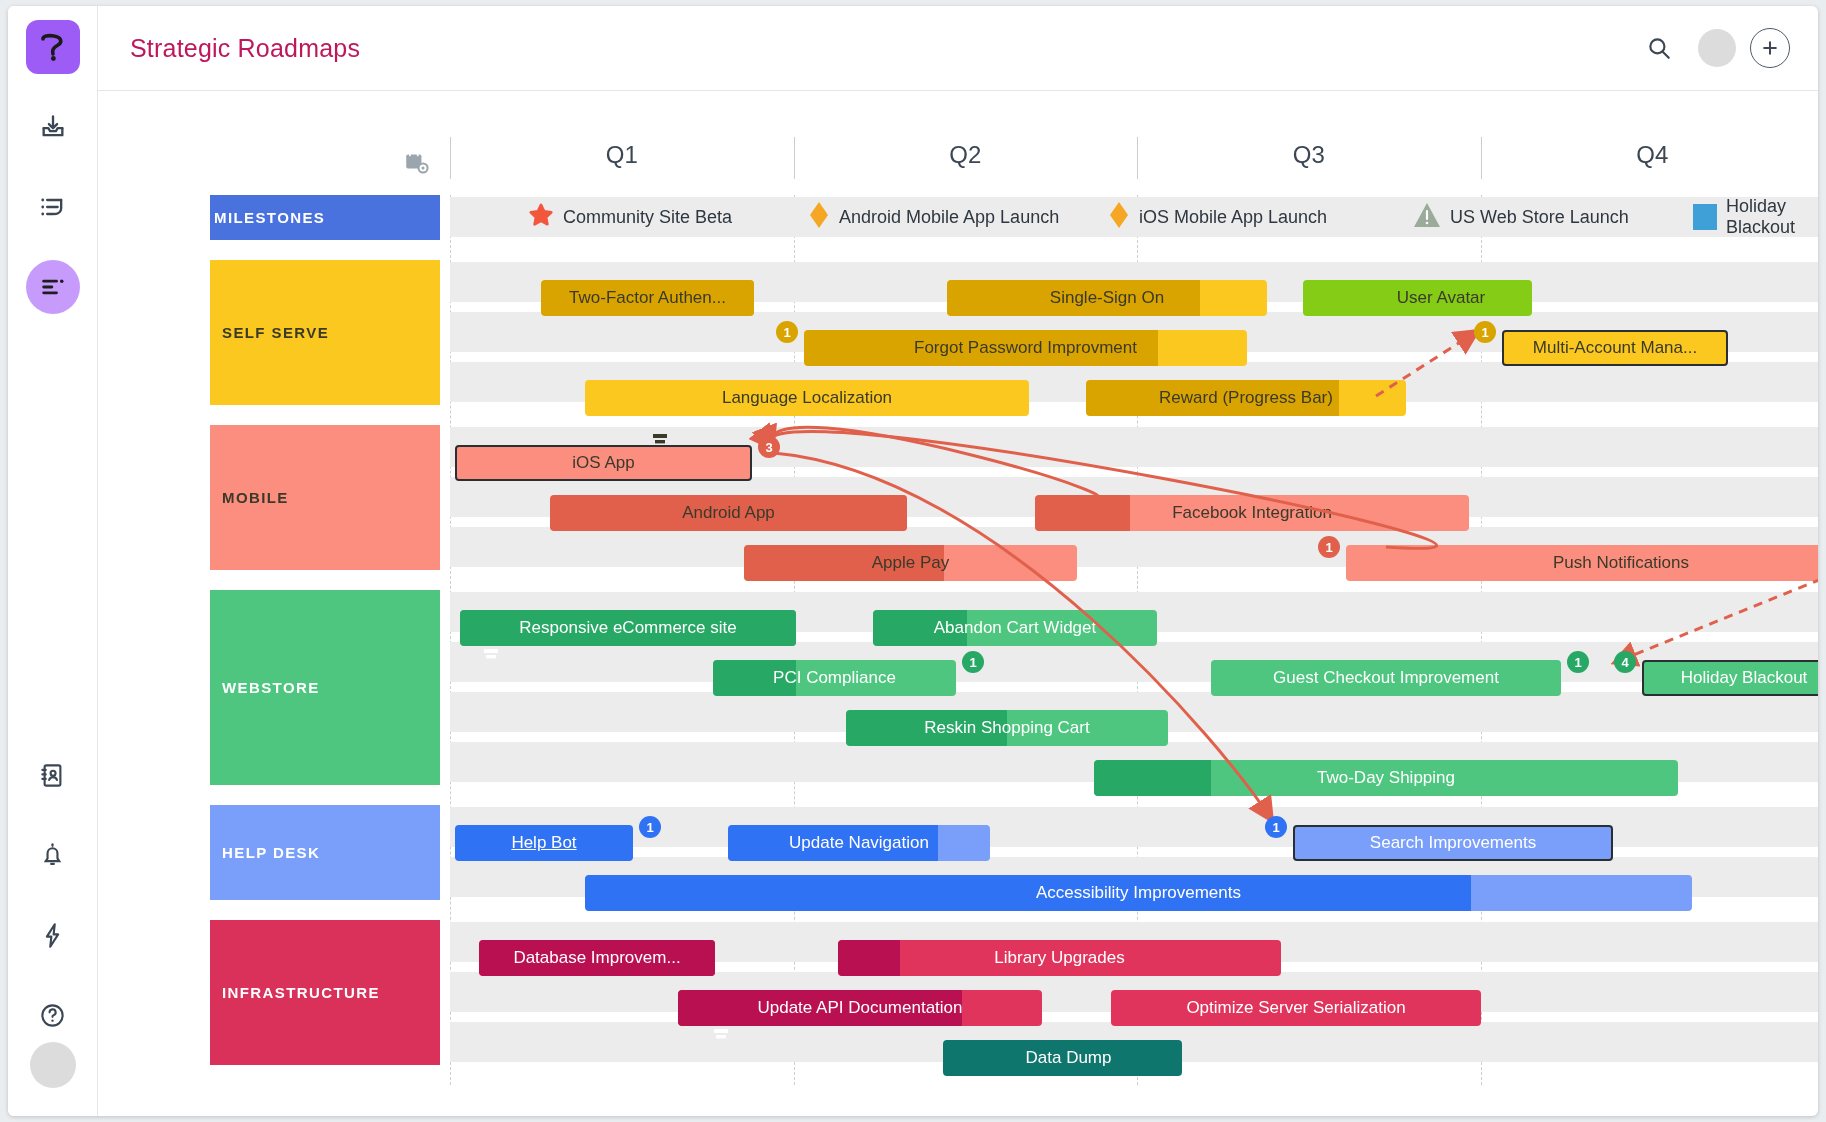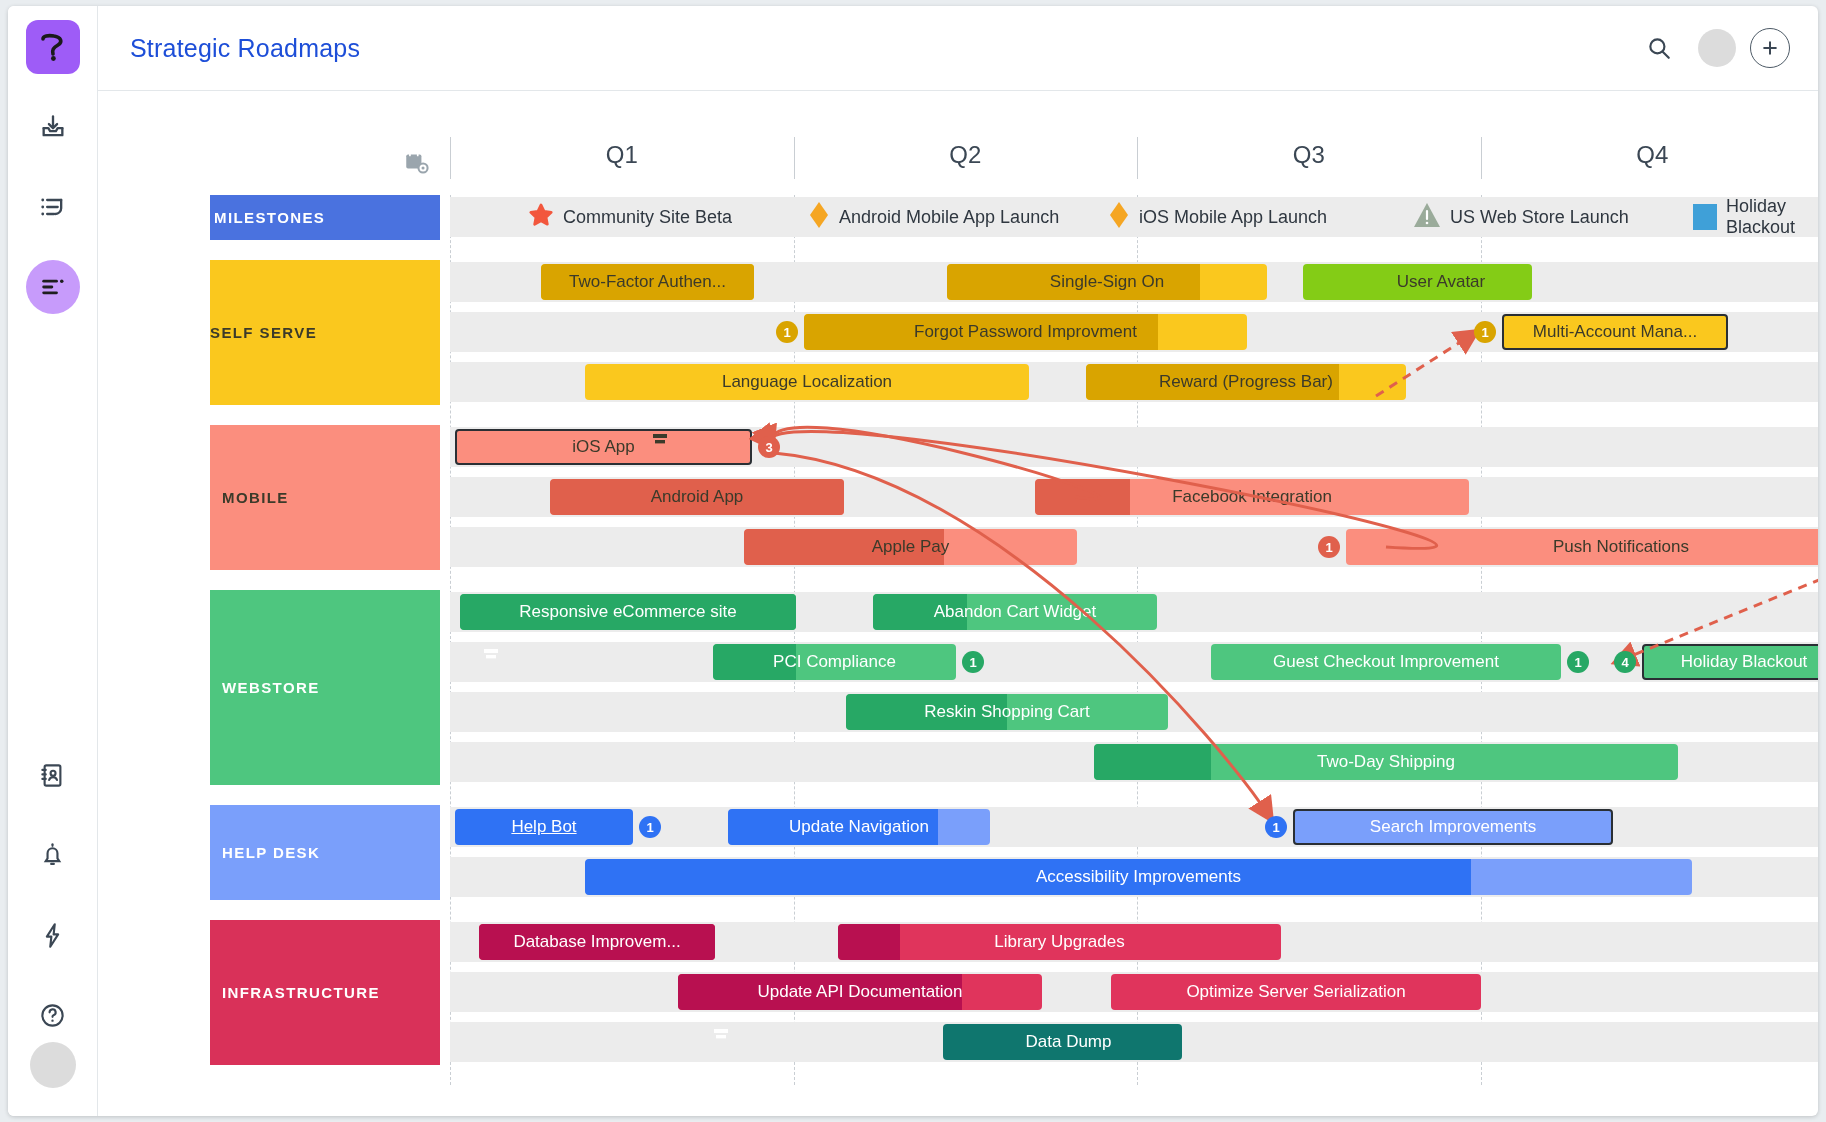--- a/index.html
+++ b/index.html
@@ -47,21 +47,21 @@
   }
 
   
   #main { flex: 1 1 auto; display: flex; flex-direction: column; min-width: 0; }
   #topbar {
     height: 85px; flex: 0 0 85px;
     border-bottom: 1px solid #e3e7ea;
     display: flex; align-items: center;
     padding: 0 28px 0 32px;
   }
-  #page-title { font-size: 25px; color: #1d4ed8; font-weight: 400; letter-spacing: .2px; }
+  #page-title { font-size: 25px; color: #be185d; font-weight: 400; letter-spacing: .2px; }
   .topbar-spacer { flex: 1 1 auto; }
   .topbar-btn { color:#3b4754; cursor:pointer; display:flex; align-items:center; justify-content:center; }
   .avatar-top { width: 38px; height: 38px; border-radius: 50%; background: #dcdcdc; margin-left: 26px; }
   .add-btn {
     width: 40px; height: 40px; border-radius: 50%;
     border: 1.5px solid #4d5a66; margin-left: 14px;
     display: flex; align-items: center; justify-content: center;
     color: #3b4754; cursor: pointer; background: #fff;
   }
 
@@ -84,20 +84,21 @@
     display: flex; align-items: center;
     font-size: 15px; font-weight: bold; letter-spacing: 1.4px;
   }
   .lane { position: absolute; left: 352px; height: 40px; background: #ececec; }
 
   .bar {
     position: absolute; height: 36px; border-radius: 4px;
     display: flex; align-items: center; justify-content: center;
     font-size: 17px; overflow: hidden; cursor: pointer;
     white-space: nowrap;
+    margin-top: 16px;
   }
   .bar .prog {
     position: absolute; left:0; top:0; bottom:0; border-radius: 4px 0 0 4px;
   }
   .bar .txt { position: relative; z-index: 2; padding: 0 6px; }
   .bar.sel { border: 2px solid #2a2f34; }
 
   .badge {
     position: absolute; width: 22px; height: 22px; border-radius: 50%;
     display: flex; align-items: center; justify-content: center;
@@ -242,21 +243,21 @@
           <path d="M676,362 C899.65,382 1128.27,658 1173,728" stroke="#e0604c" stroke-width="3" fill="none" marker-end="url(#ah)"></path>
         </svg>
     <div class="vline" style="left: 352px; top: 104px; height: 890px;"></div>
         <div class="vline" style="left: 695.5px; top: 104px; height: 890px;"></div>
         <div class="vline" style="left: 1039px; top: 104px; height: 890px;"></div>
         <div class="vline" style="left: 1382.5px; top: 104px; height: 890px;"></div>
         <div class="grp-label" style="top: 104px; height: 45px; background: rgb(74, 114, 223); color: rgb(255, 255, 255); padding-left: 4px;">
           <span>MILESTONES</span>
         </div>
         <div class="lane" style="top: 106px; width: 1374px;"></div>
-        <div class="grp-label" style="top: 169px; height: 145px; background: rgb(250, 200, 30); color: rgb(59, 58, 42); ">
+        <div class="grp-label" style="top: 169px; height: 145px; background: rgb(250, 200, 30); color: rgb(59, 58, 42); padding-left: 12px;">
           <span>SELF SERVE</span>
         </div>
         <div class="lane" style="top: 171px; width: 1374px;"></div>
         <div class="lane" style="top: 221px; width: 1374px;"></div>
         <div class="lane" style="top: 271px; width: 1374px;"></div>
         <div class="grp-label" style="top: 334px; height: 145px; background: rgb(251, 142, 126); color: rgb(59, 58, 42); padding-left: 12px;">
           <span>MOBILE</span>
         </div>
         <div class="lane" style="top: 336px; width: 1374px;"></div>
         <div class="lane" style="top: 386px; width: 1374px;"></div>
@@ -339,21 +340,21 @@
           <span class="txt">Reward (Progress Bar)</span>
         </div>
         <div class="bar sel" style="left: 357px; top: 338px; width: 297px; background: rgb(251, 142, 126); color: rgb(59, 58, 42);">
           <span class="txt">iOS App</span>
         </div>
         <div class="note-icon" style="left: 553.5px; top: 342px;"><svg width="16" height="13" viewBox="0 0 16 13">
             <rect x="1" y="0" width="14" height="4" fill="#3b3a2a"></rect>
             <rect x="3" y="6" width="10" height="3.4" fill="#3b3a2a"></rect>
           </svg></div>
         <div class="badge" style="background: rgb(224, 96, 76); top: 345px; left: 660px;">3</div>
-        <div class="bar" style="left: 452px; top: 388px; width: 294px; background: rgb(251, 142, 126); color: rgb(59, 58, 42);">
+        <div class="bar" style="left: 452px; top: 388px; width: 357px; background: rgb(251, 142, 126); color: rgb(59, 58, 42);">
           <div class="prog" style="width: 100%; background: rgb(224, 96, 76);"></div>
           <span class="txt">Android App</span>
         </div>
         <div class="bar" style="left: 937px; top: 388px; width: 434px; background: rgb(251, 142, 126); color: rgb(59, 58, 42);">
           <div class="prog" style="width: 22%; background: rgb(224, 96, 76);"></div>
           <span class="txt">Facebook Integration</span>
         </div>
         <div class="bar" style="left: 646px; top: 438px; width: 333px; background: rgb(251, 142, 126); color: rgb(59, 58, 42);">
           <div class="prog" style="width: 60%; background: rgb(224, 96, 76);"></div>
           <span class="txt">Apple Pay</span>

